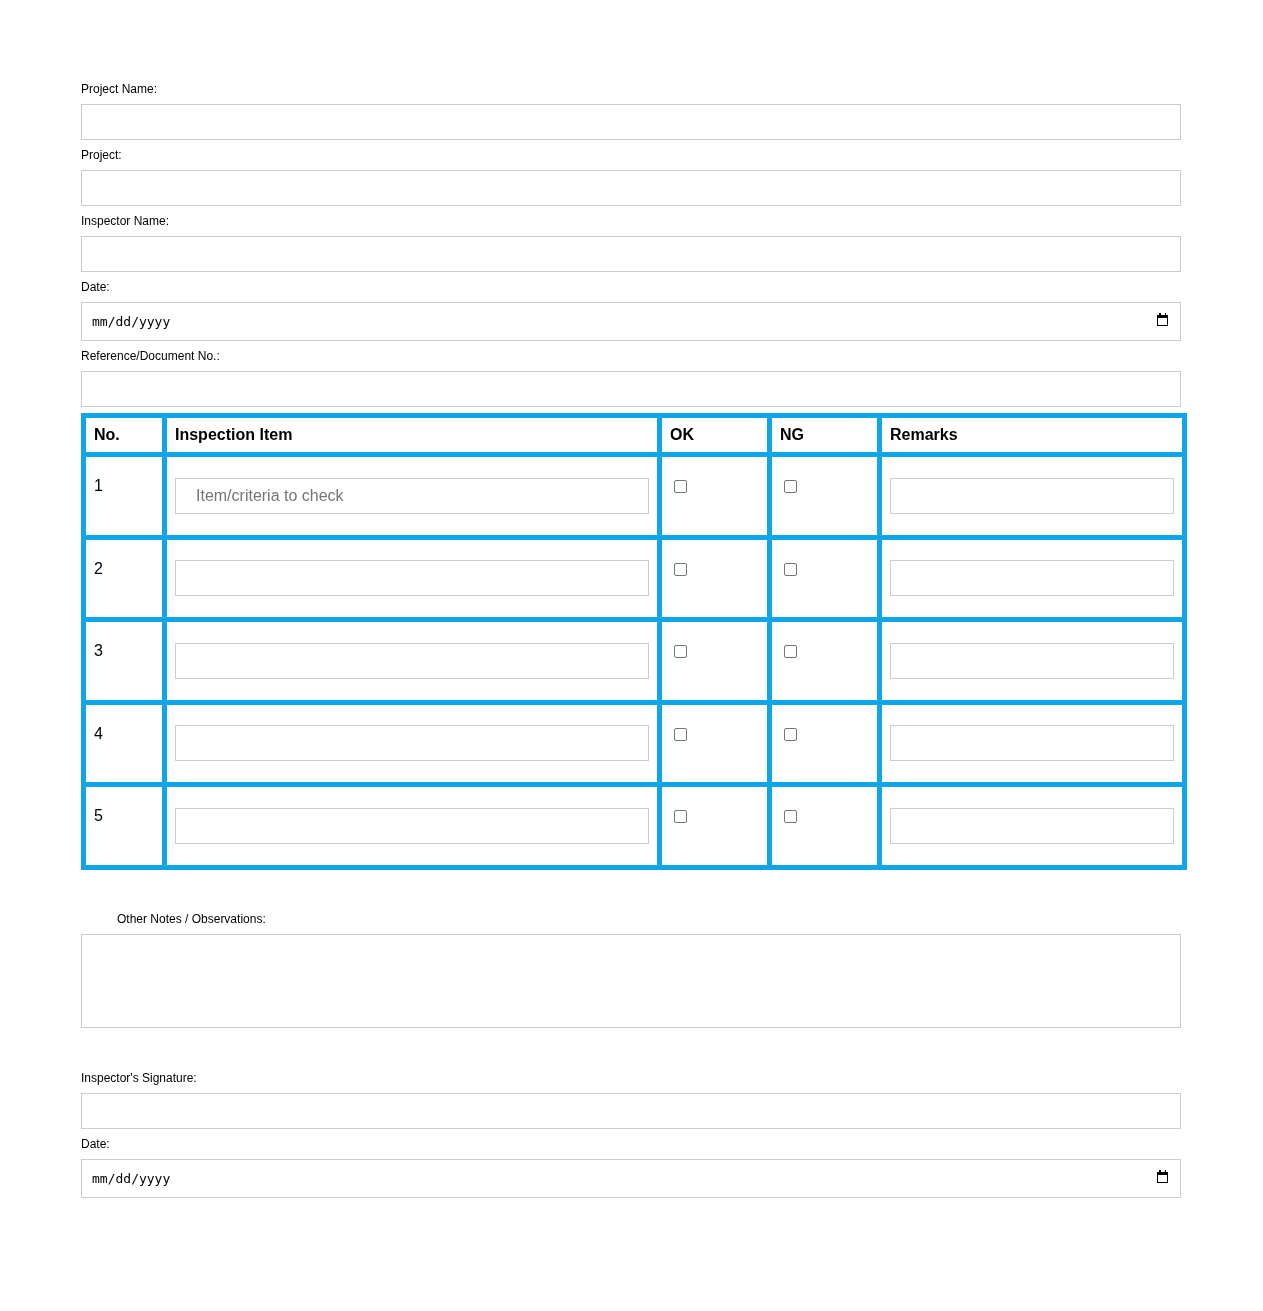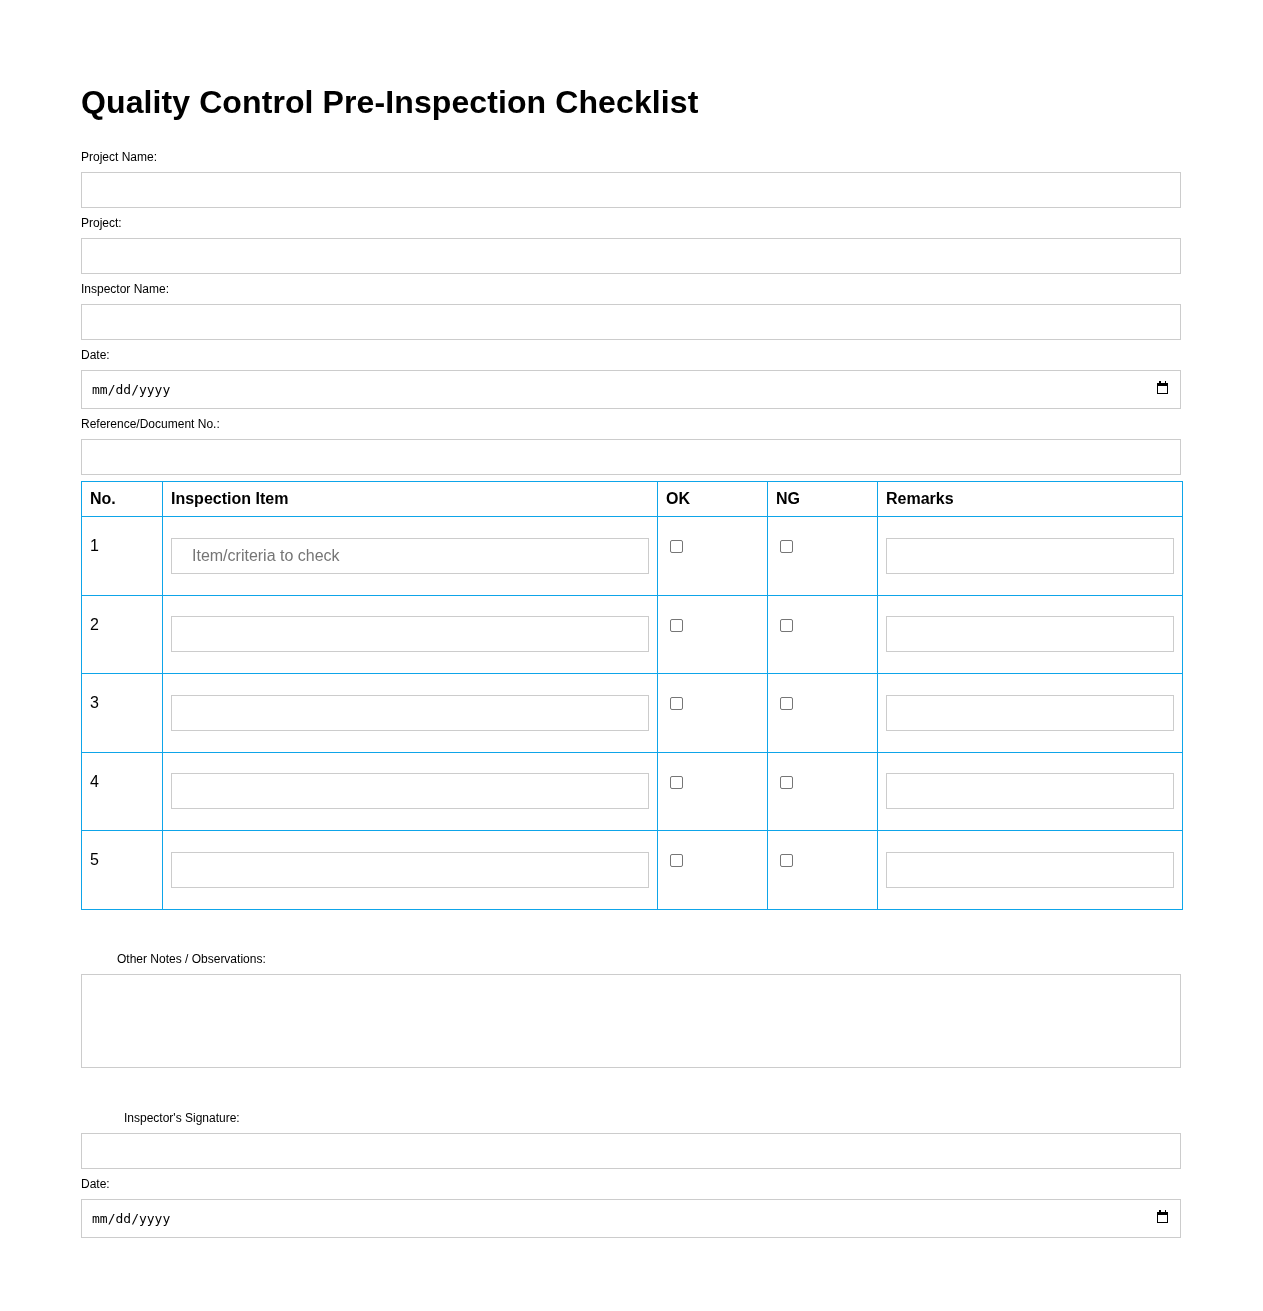--- a/index.html
+++ b/index.html
@@ -84,21 +84,21 @@
     font-weight: bold;
     margin: 38px 0 24px 0;
     line-height: 30px;
   }
   table {
     border-collapse: collapse;
     width: 1101px;
     table-layout: fixed;
   }
   th, td {
-    border: 1px solid #0ea5e9;
+    border: 5px solid #0ea5e9;
     text-align: left;
     font-size: 16px;
     padding: 0 8px;
   }
   th {
     height: 34px;
     font-weight: bold;
   }
   td {
     height: 57.5px;
@@ -134,27 +134,26 @@
     display: block;
     box-sizing: border-box;
     width: 1100px;
     height: 94px;
     border: 1px solid #cccccc;
     resize: none;
     margin: 0;
     font-family: "Liberation Sans", sans-serif;
     font-size: 16px;
   }
-  .sig-label { margin-top: 41px; margin-left: 43px; }
+  .sig-label { margin-top: 41px; }
 </style>
 </head>
 <body>
 
 <div class="container">
-  <h1>Quality Control Pre-Inspection Checklist</h1>
 
   <label class="field-label">Project Name:</label>
   <input type="text" class="text-input" value="" style="">
 
   <label class="field-label">Project:</label>
   <input type="text" class="text-input" value="" style="">
 
   <label class="field-label">Inspector Name:</label>
   <input type="text" class="text-input" value="" style="">
 

